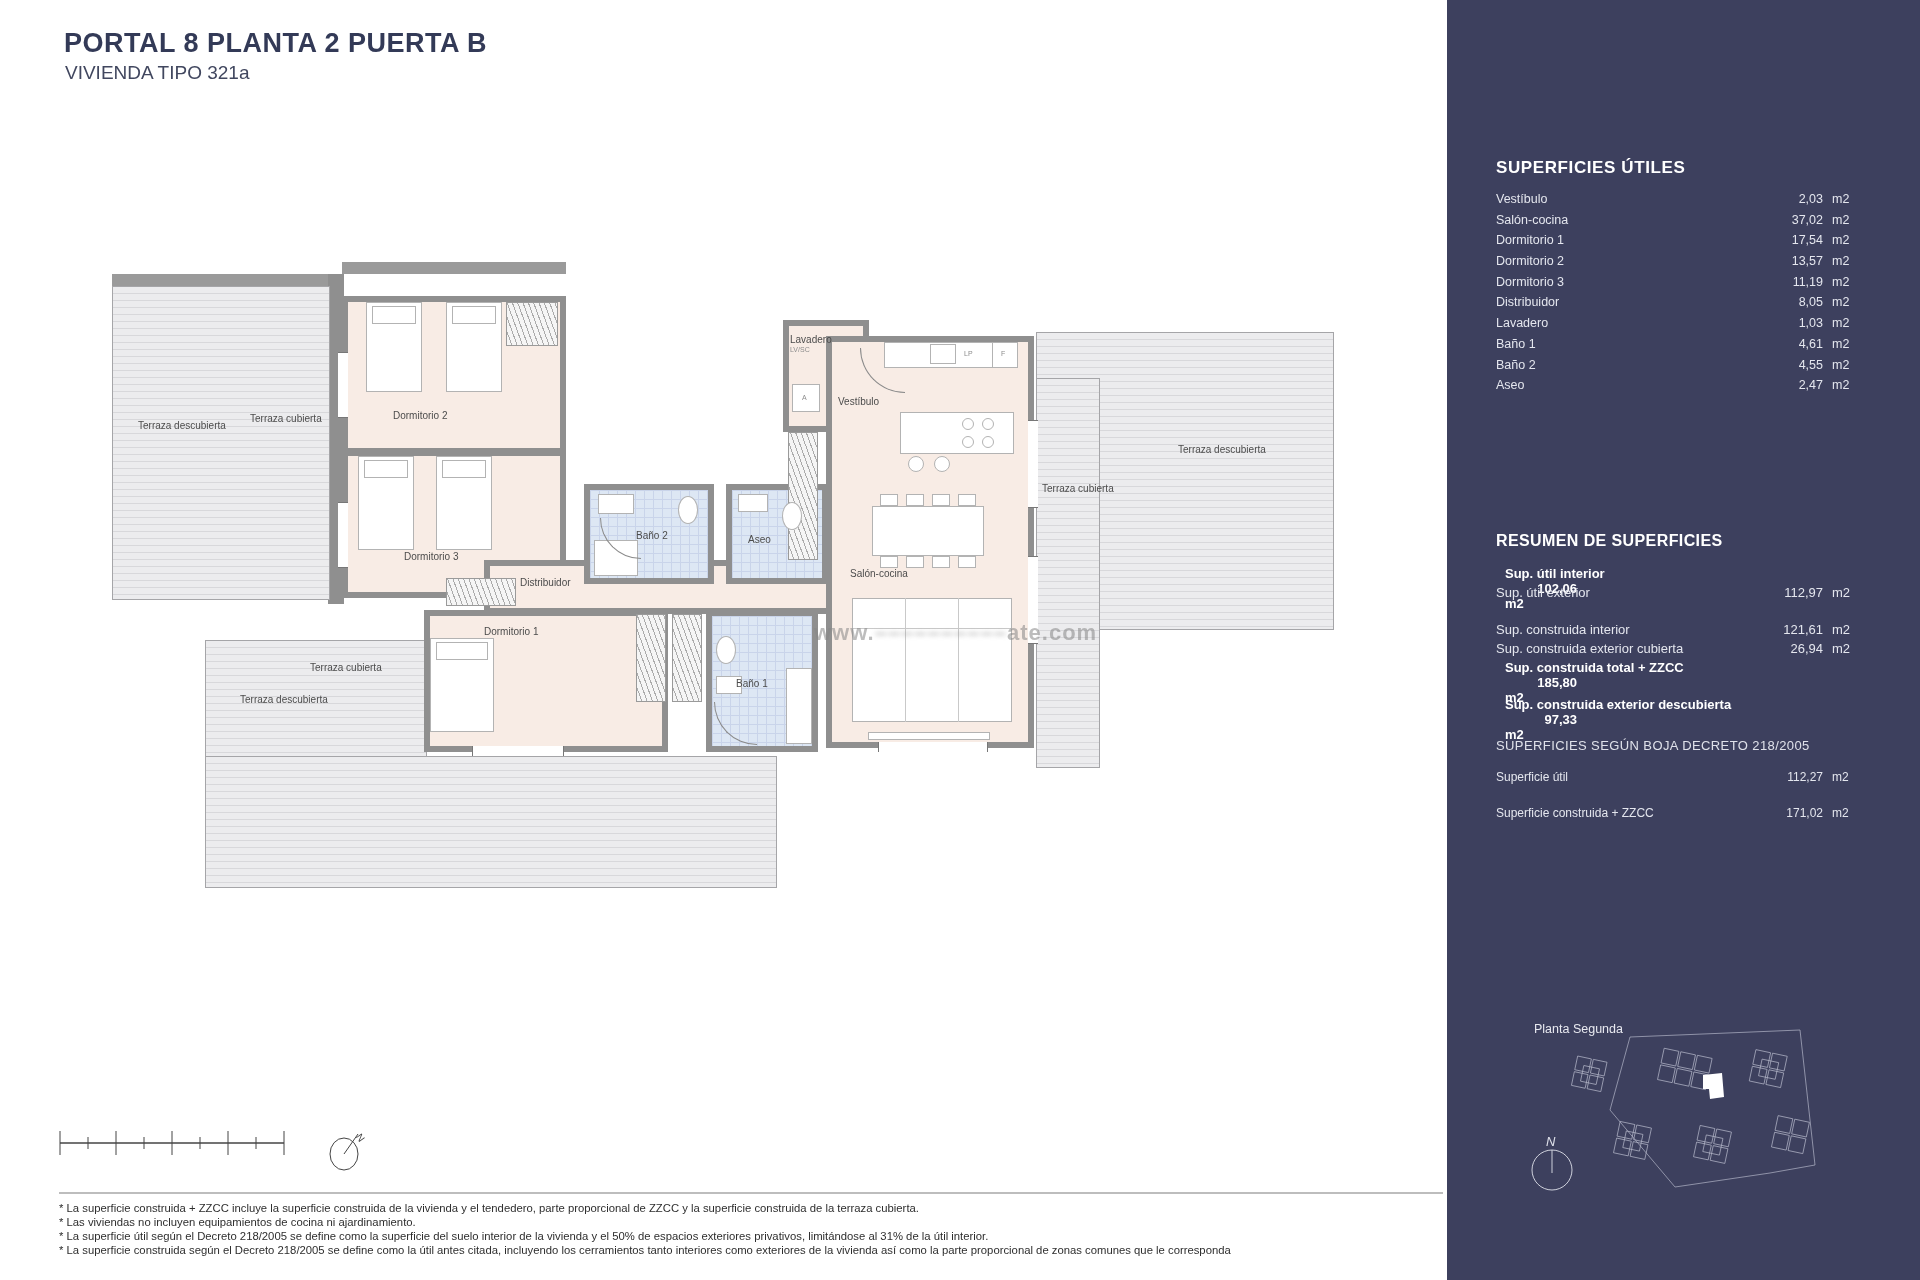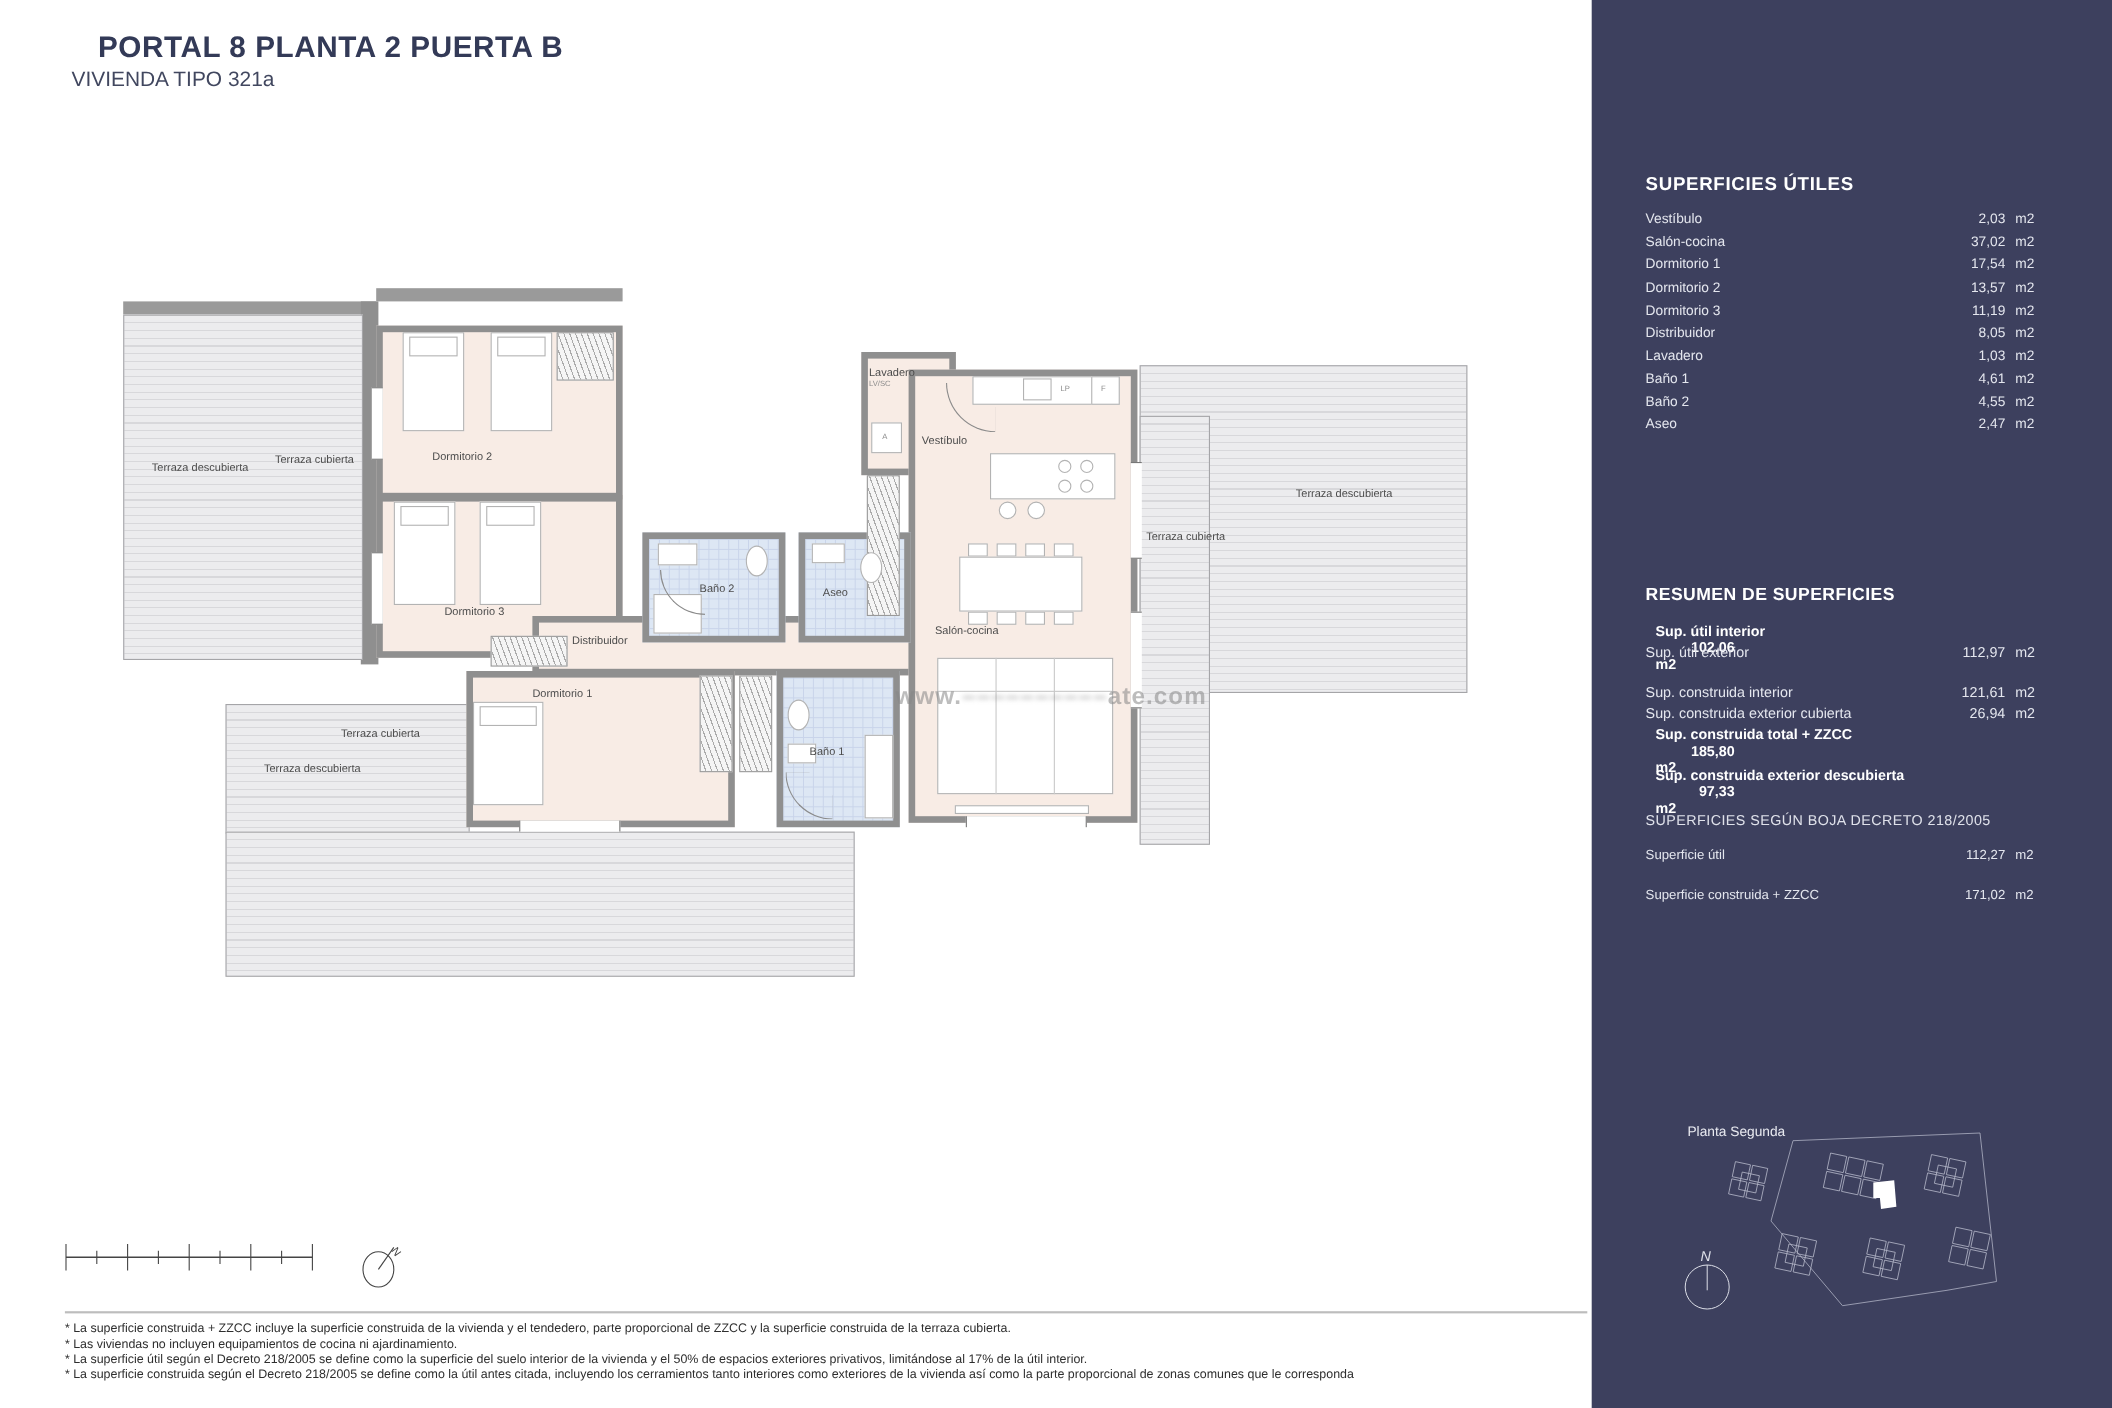--- a/index.html
+++ b/index.html
@@ -3,21 +3,21 @@
 <meta charset="utf-8">
 <style>
   html,body{margin:0;padding:0;}
   body{
     width:1920px;height:1280px;position:relative;overflow:hidden;
     background:#ffffff;font-family:"Liberation Sans", sans-serif;
     -webkit-font-smoothing:antialiased;
   }
   .abs{position:absolute;}
   
-  .title{left:64px;top:28px;font-size:27px;font-weight:bold;color:#333a57;letter-spacing:.5px;margin-left:25px;}
+  .title{left:64px;top:28px;font-size:27px;font-weight:bold;color:#333a57;letter-spacing:.5px;}
   .subtitle{left:65px;top:62px;font-size:19px;color:#41475f;}
   
   .room{background:#f8ece5;border:6px solid #8f8f8f;box-sizing:border-box;}
   .tile{background:#dde7f4;border:6px solid #8f8f8f;box-sizing:border-box;
         background-image:linear-gradient(#c9d4ea 1px,transparent 1px),linear-gradient(90deg,#c9d4ea 1px,transparent 1px);
         background-size:9px 9px;}
   .terr{background:#ececee;border:1px solid #a5a5a8;box-sizing:border-box;
         background-image:repeating-linear-gradient(180deg,transparent 0 6px,#d8d8db 6px 7px);}
   .wall{background:#8f8f8f;}
   .darkbar{background:#9a9a9a;}
@@ -189,21 +189,21 @@
 <svg class="abs" style="left:320px;top:1122px;" width="52" height="52" viewBox="0 0 52 52">
   <ellipse cx="24" cy="32" rx="14" ry="16" fill="none" stroke="#444" stroke-width="1"></ellipse>
   <line x1="24" y1="32" x2="38" y2="12" stroke="#444" stroke-width="1"></line>
   <text x="38" y="16" font-size="10" fill="#444" transform="rotate(55 38 13)">N</text>
 </svg>
 
 <div class="abs sep" style="left:59px;top:1192px;width:1384px;height:2px;"></div>
 <div class="abs" id="footnotes" style="left:59px;top:1202px;width:1384px;">
     <div class="fnote">* La superficie construida + ZZCC incluye la superficie construida de la vivienda y el tendedero, parte proporcional de ZZCC y la superficie construida de la terraza cubierta.</div>
     <div class="fnote">* Las viviendas no incluyen equipamientos de cocina ni ajardinamiento.</div>
-    <div class="fnote">* La superficie útil según el Decreto 218/2005 se define como la superficie del suelo interior de la vivienda y el 50% de espacios exteriores privativos, limitándose al 17% de la útil interior.</div>
+    <div class="fnote">* La superficie útil según el Decreto 218/2005 se define como la superficie del suelo interior de la vivienda y el 50% de espacios exteriores privativos, limitándose al 31% de la útil interior.</div>
     <div class="fnote">* La superficie construida según el Decreto 218/2005 se define como la útil antes citada, incluyendo los cerramientos tanto interiores como exteriores de la vivienda así como la parte proporcional de zonas comunes que le corresponda</div>
   </div>
 
 <div class="abs sidebar">
 
   <div class="sb-h" style="top:158px;">SUPERFICIES ÚTILES</div>
   <div class="rows su" id="su-rows" style="top:192px;">
       <div class="rowline">
         <span class="lab">Vestíbulo</span>
         <span class="val">2,03</span>

